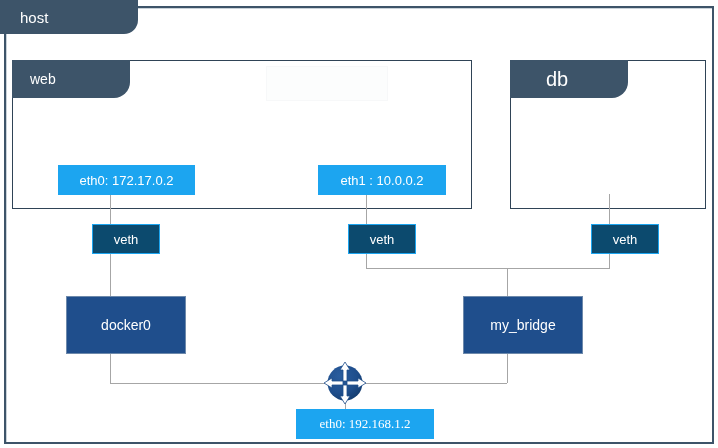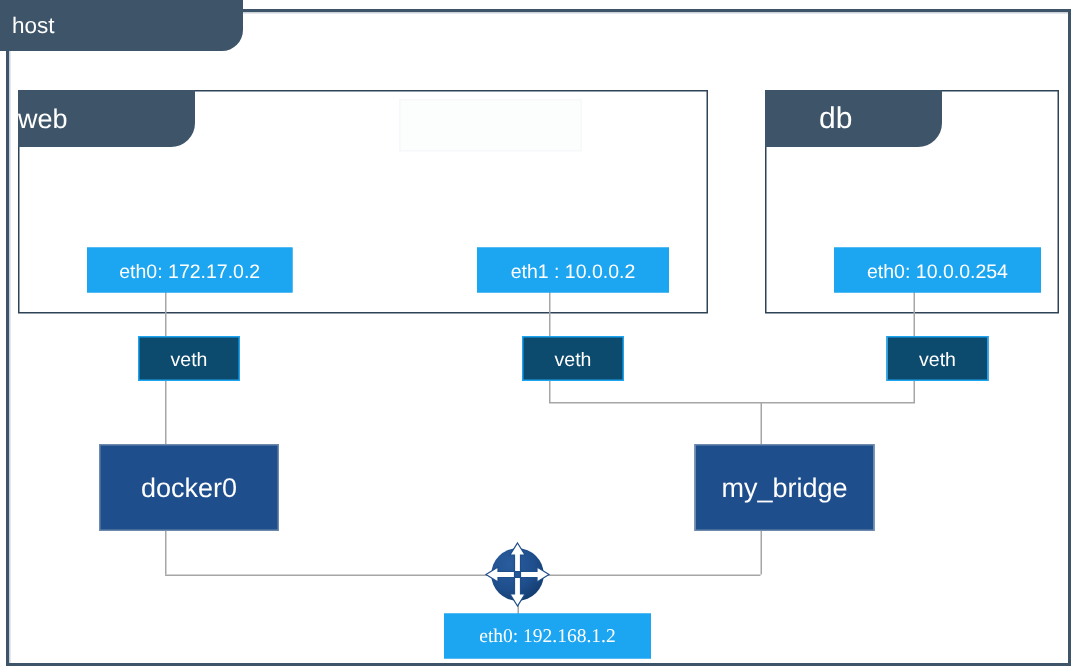--- a/index.html
+++ b/index.html
@@ -45,32 +45,33 @@
     background: #3d5469;
     color: #ffffff;
     border-bottom-right-radius: 16px;
     display: flex;
     align-items: center;
     box-sizing: border-box;
   }
   .tab-host {
     left: 0px;
     top: 0px;
-    width: 162px;
+    width: 138px;
     height: 34px;
-    padding-left: 8px;
+    padding-left: 20px;
     font-size: 15px;
     border-bottom-right-radius: 14px;
   }
   .tab-web {
     left: 12px;
     top: 60px;
     width: 118px;
     height: 38px;
-    font-size: 18px;
+    padding-left: 18px;
+    font-size: 14px;
     border-bottom-right-radius: 16px;
   }
   .tab-db {
     left: 510px;
     top: 60px;
     width: 118px;
     height: 38px;
     padding-left: 36px;
     font-size: 20px;
     border-bottom-right-radius: 16px;
@@ -126,21 +127,21 @@
   .node-veth {
     background: #0c4a6e;
     border: 1px solid #1CA5F0;
     font-size: 13px;
     width: 68px;
     height: 30px;
   }
   .node-bridge {
     background: #1F4E8C;
     border: 1px solid #6d89ab;
-    font-size: 18px;
+    font-size: 14px;
     width: 120px;
     height: 58px;
   }
 
   
   .router {
     position: absolute;
     left: 322px;
     top: 360px;
     width: 46px;
@@ -195,23 +196,20 @@
   <div class="line v" style="left:345px; top:400px; height:10px;"></div>
 
   <div class="node node-iface" style="left:42px; top:165px; width:137px;">
     <span>eth0: 172.17.0.2</span>
   </div>
 
   <div class="node node-iface" style="left:302px; top:165px; width:128px;">
     <span>eth1 : 10.0.0.2</span>
   </div>
 
-  <div class="node node-iface" style="left:540px; top:165px; width:138px;">
-    <span>eth0: 10.0.0.254</span>
-  </div>
 
   <div class="node node-iface" style="left:280px; top:409px; width:138px;font-family:Liberation Serif, serif;">
     <span>eth0: 192.168.1.2</span>
   </div>
 
   <div class="node node-veth" style="left:76px; top:224px;">
     <span>veth</span>
   </div>
   <div class="node node-veth" style="left:332px; top:224px;">
     <span>veth</span>

